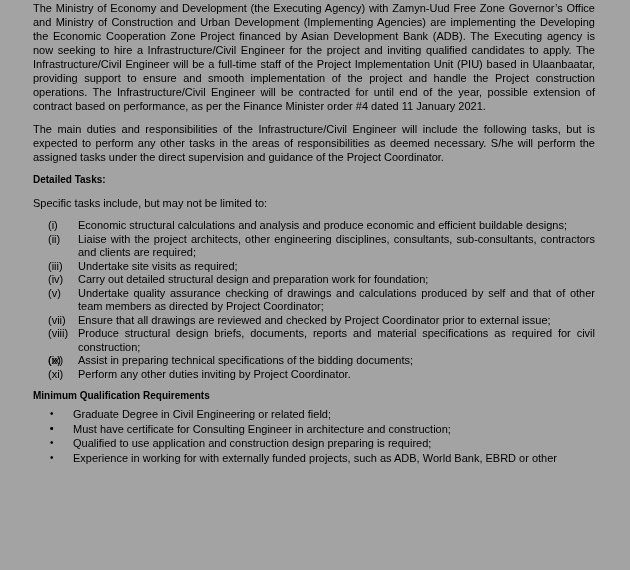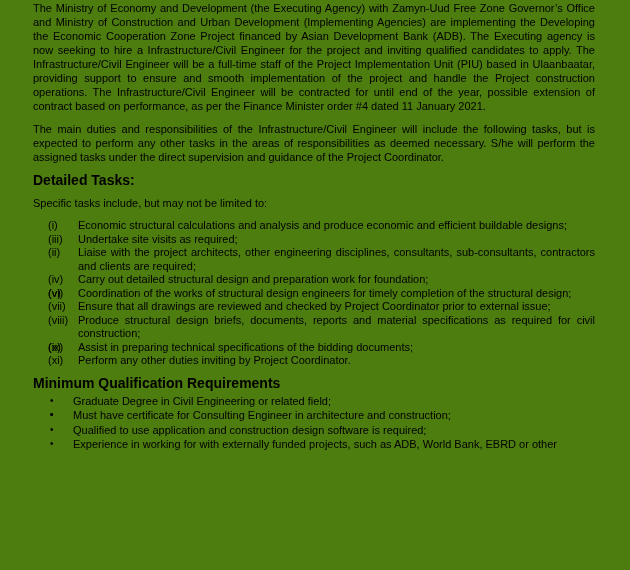--- a/index.html
+++ b/index.html
@@ -1,35 +1,35 @@
 <!DOCTYPE html>
 <html><head>
 <meta charset="utf-8">
 <style>
   html, body { margin: 0; padding: 0; background: #ffffff; }
   .page {
     position: relative;
     width: 630px;
     height: 570px;
     overflow: hidden;
-    background: #4d7c0f;
+    background: #a3a3a3;
     color: #000000;
     font-family: "Liberation Sans", "DejaVu Sans", sans-serif;
     font-size: 11px;
     box-sizing: border-box;
     padding: 1px 35px 0 33px;
   }
   .para {
     margin: 0 0 9px 0;
     line-height: 14px;
     text-align: justify;
   }
   .para.tasks-intro { text-align: left; }
   .heading {
-    font-size: 14px;
+    font-size: 10px;
     font-weight: bold;
     line-height: 14px;
     margin: 8px 0 9px 0;
   }
   .heading.quals { margin-bottom: 4px; }
   .task-list { margin: 0 0 8px 0; }
   .task {
     position: relative;
     padding-left: 45px;
     line-height: 13.5px;
@@ -66,37 +66,34 @@
   <div class="heading">Detailed Tasks:</div>
 
   <p class="para tasks-intro">Specific tasks include, but may not be limited to:</p>
 
   <div class="task-list">
     <div class="task">
       <span class="num">(i)</span>
       <span>Economic structural calculations and analysis and produce economic and efficient buildable designs;</span>
     </div>
     <div class="task">
+      <span class="num">(ii)</span>
+      <span>Liaise with the project architects, other engineering disciplines, consultants, sub-consultants, contractors and clients are required;</span>
+    </div>
+    <div class="task">
       <span class="num">(iii)</span>
       <span>Undertake site visits as required;</span>
-    </div>
-    <div class="task">
-      <span class="num">(ii)</span>
-      <span>Liaise with the project architects, other engineering disciplines, consultants, sub-consultants, contractors and clients are required;</span>
     </div>
     <div class="task">
       <span class="num">(iv)</span>
       <span>Carry out detailed structural design and preparation work for foundation;</span>
     </div>
     <div class="task">
       <span class="num">(v)</span>
-    </div>
-    <div class="task">
-      <span class="num">(vi)</span>
-      <span>Coordination of the works of structural design engineers for timely completion of the structural design;</span>
+      <span>Undertake quality assurance checking of drawings and calculations produced by self and that of other team members as directed by Project Coordinator;</span>
     </div>
     <div class="task">
       <span class="num">(vii)</span>
       <span>Ensure that all drawings are reviewed and checked by Project Coordinator prior to external issue;</span>
     </div>
     <div class="task">
       <span class="num">(viii)</span>
       <span>Produce structural design briefs, documents, reports and material specifications as required for civil construction;</span>
     </div>
     <div class="task">
@@ -124,21 +121,21 @@
     </div>
     <div class="qual">
       <span class="dot">•</span>
     </div>
     <div class="qual">
       <span class="dot">•</span>
       <span>Must have certificate for Consulting Engineer in architecture and construction;</span>
     </div>
     <div class="qual">
       <span class="dot">•</span>
-      <span>Qualified to use application and construction design software is required;</span>
+      <span>Qualified to use application and construction design preparing is required;</span>
     </div>
     <div class="qual">
       <span class="dot">•</span>
       <span>Experience in working for with externally funded projects, such as ADB, World Bank, EBRD or other</span>
     </div>
   </div>
 
 </div>
 
 </body></html>

